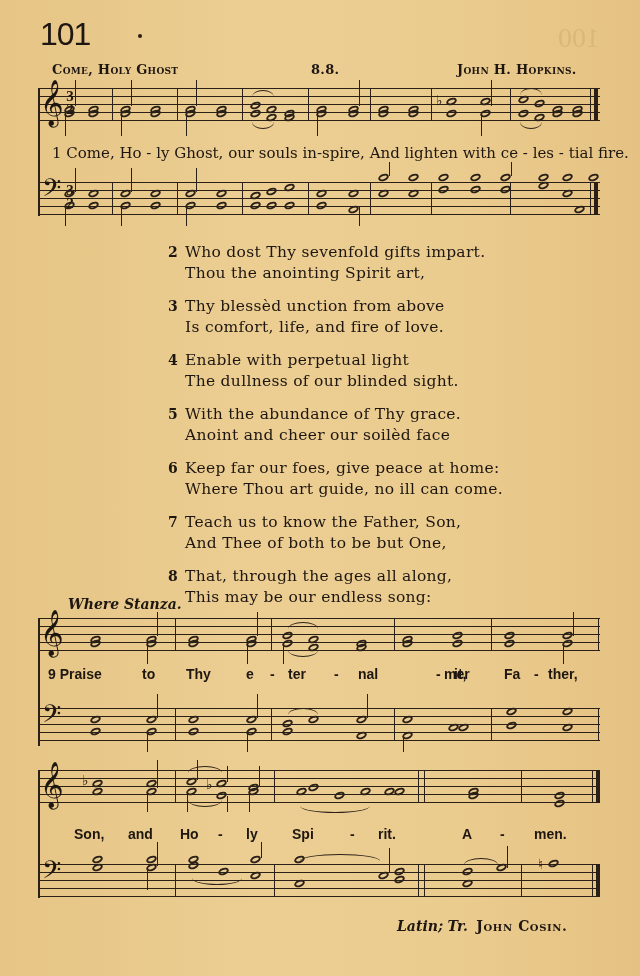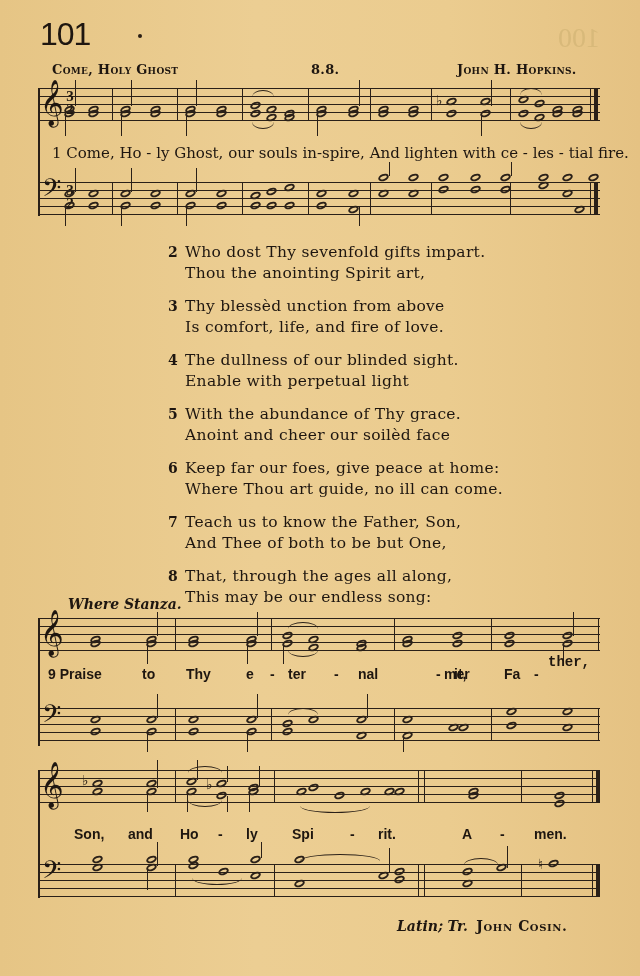--- a/index.html
+++ b/index.html
@@ -207,22 +207,22 @@
       <span class="l">Who dost Thy sevenfold gifts impart.</span>
       <span class="l">Thou the anointing Spirit art,</span>
     </div>
   <div class="verse">
       <span class="num">3</span>
       <span class="l">Thy blessèd unction from above</span>
       <span class="l">Is comfort, life, and fire of love.</span>
     </div>
   <div class="verse">
       <span class="num">4</span>
+      <span class="l">Enable with perpetual light</span>
       <span class="l">The dullness of our blinded sight.</span>
-      <span class="l">Enable with perpetual light</span>
     </div>
   <div class="verse">
       <span class="num">5</span>
       <span class="l">With the abundance of Thy grace.</span>
       <span class="l">Anoint and cheer our soilèd face</span>
     </div>
   <div class="verse">
       <span class="num">6</span>
       <span class="l">Keep far our foes, give peace at home:</span>
       <span class="l">Where Thou art guide, no ill can come.</span>
@@ -294,21 +294,21 @@
   <div class="lyric bold" style="left:208px;top:48px;">e</div>
   <div class="lyric bold" style="left:232px;top:48px;">-</div>
   <div class="lyric bold" style="left:250px;top:48px;">ter</div>
   <div class="lyric bold" style="left:296px;top:48px;">-</div>
   <div class="lyric bold" style="left:320px;top:48px;">nal</div>
   <div class="lyric bold" style="left:362px;top:48px;margin-left:44px;">mer</div>
   <div class="lyric bold" style="left:398px;top:48px;">-</div>
   <div class="lyric bold" style="left:416px;top:48px;">it,</div>
   <div class="lyric bold" style="left:466px;top:48px;">Fa</div>
   <div class="lyric bold" style="left:496px;top:48px;">-</div>
-  <div class="lyric bold" style="left:510px;top:36px;font-family:Liberation Mono, monospace;">ther,</div>
+  <div class="lyric bold" style="left:510px;top:48px;">ther,</div>
 
   <div class="staff" style="top:90px;">
       <div class="line" style="top:0"></div>
       <div class="line" style="top:8px"></div>
       <div class="line" style="top:16px"></div>
       <div class="line" style="top:24px"></div>
       <div class="line" style="top:32px"></div>
     </div>
   <span class="clef" style="left:4px;top:84px;font-size:30px;">𝄢</span>
   <div class="bar" style="left:137px;top:90px;height:33px;"></div>

